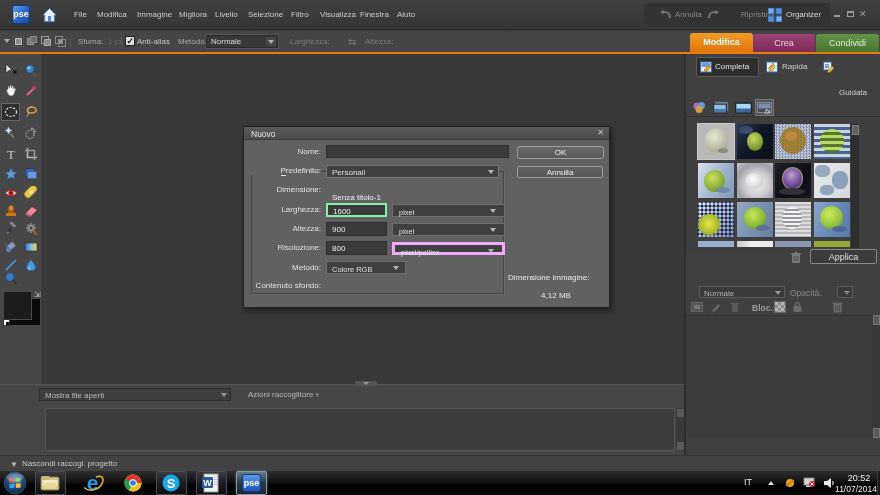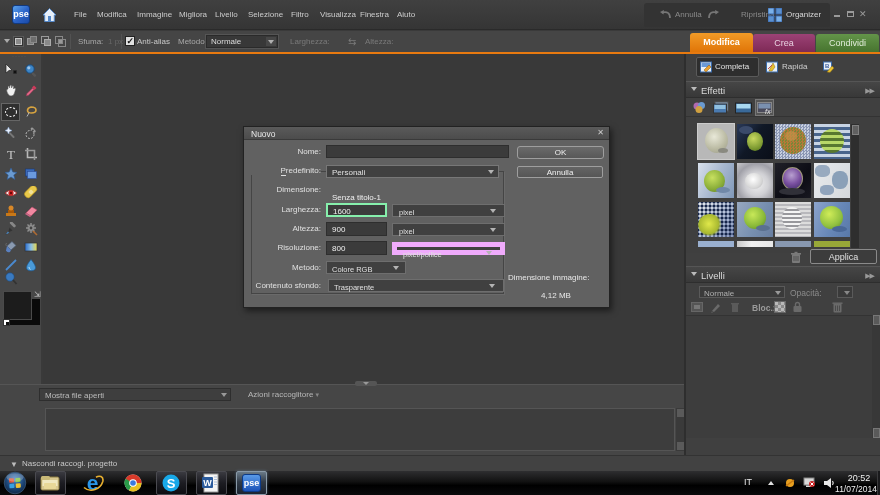--- a/index.html
+++ b/index.html
@@ -268,25 +268,20 @@
         <path d="M2 8 L6 4" stroke="#c05050" stroke-width="1"></path>
       </svg>
     <div class="abs txt" style="left:96px;top:8px;color:#d0d0d0;">Rapida</div>
     <svg class="abs" style="left:137px;top:7px" width="13" height="12" viewBox="0 0 13 12">
         <rect x="0.5" y="1" width="8" height="8" fill="#e8f0f8" stroke="#3a6aaa"></rect>
         <text x="2" y="7" font-size="6" fill="#3a5a9a" font-weight="bold">B</text>
         <path d="M4 11 L9 5 L11 7 L7 11.5 Z" fill="#e8c030" stroke="#8a6a10" stroke-width="0.5"></path>
       </svg>
     <div class="abs txt" style="left:153px;top:8px;color:#d0d0d0;margin-top:26px;">Guidata</div>
 
-    <div class="abs" style="left:0;top:27px;width:194px;height:17px;background:linear-gradient(#464646,#383838);border-top:1px solid #555;border-bottom:1px solid #2e2e2e;">
-      <div class="abs" style="left:5px;top:5px;width:0;height:0;border-left:3.5px solid transparent;border-right:3.5px solid transparent;border-top:4.5px solid #bbb;"></div>
-      <div class="abs txt" style="left:15px;top:3px;color:#d8d8d8;font-size:9.5px;">Effetti</div>
-      <div class="abs" style="right:6px;top:5px;color:#999;font-size:7px;letter-spacing:-1px;">▶▶</div>
-    </div>
 
     <svg class="abs" style="left:6px;top:47px" width="16" height="14" viewBox="0 0 16 14">
         <circle cx="5" cy="5" r="3.5" fill="#b06ab0"></circle>
         <circle cx="9.5" cy="4.5" r="3.5" fill="#6a9ad0"></circle>
         <circle cx="7" cy="8.5" r="3.5" fill="#d0a040"></circle>
       </svg>
     <svg class="abs" style="left:27px;top:47px" width="17" height="14" viewBox="0 0 17 14">
         <rect x="2" y="1" width="13" height="9" fill="#8aa8c8" stroke="#555"></rect>
         <rect x="0.5" y="3" width="13" height="9" fill="#4a7ab0" stroke="#333"></rect>
         <rect x="1.5" y="4" width="11" height="4" fill="#90c0e0"></rect>
@@ -366,25 +361,20 @@
     </div>
 
     <svg class="abs" style="left:104px;top:197px" width="12" height="13" viewBox="0 0 12 13">
         <rect x="2" y="3" width="8" height="9" rx="1" fill="#7a7a7a"></rect>
         <rect x="1" y="2" width="10" height="1.6" fill="#7a7a7a"></rect>
         <rect x="4.5" y="0.8" width="3" height="1.6" fill="#7a7a7a"></rect>
         <path d="M4 5 V10 M6 5 V10 M8 5 V10" stroke="#4a4a4a" stroke-width="0.8"></path>
       </svg>
     <div class="abs" style="left:124px;top:195px;width:67px;height:15px;background:#3c3c3c;border:1px solid #8a8a8a;border-radius:2px;text-align:center;line-height:14px;color:#e0e0e0;font-size:9px;">Applica</div>
 
-    <div class="abs" style="left:0;top:212px;width:194px;height:17px;background:linear-gradient(#464646,#383838);border-top:1px solid #555;border-bottom:1px solid #2e2e2e;">
-      <div class="abs" style="left:5px;top:5px;width:0;height:0;border-left:3.5px solid transparent;border-right:3.5px solid transparent;border-top:4.5px solid #bbb;"></div>
-      <div class="abs txt" style="left:15px;top:3px;color:#d8d8d8;font-size:9.5px;">Livelli</div>
-      <div class="abs" style="right:6px;top:5px;color:#999;font-size:7px;letter-spacing:-1px;">▶▶</div>
-    </div>
 
     <div class="abs" style="left:13px;top:232px;width:86px;height:12px;background:#3a3a3a;border:1px solid #5a5a5a;">
       <span style="position:absolute;left:4px;top:1.5px;font-size:8px;color:#b0b0b0;">Normale</span>
       <span style="position:absolute;right:3px;top:4px;width:0;height:0;border-left:3px solid transparent;border-right:3px solid transparent;border-top:4px solid #999;"></span>
     </div>
     <div class="abs txt" style="left:104px;top:234px;color:#8a8a8a;font-size:8.5px;">Opacità:</div>
     <div class="abs" style="left:151px;top:232px;width:16px;height:12px;background:#3a3a3a;border:1px solid #5a5a5a;">
         <span style="position:absolute;right:2px;top:4px;width:0;height:0;border-left:3px solid transparent;border-right:3px solid transparent;border-top:4px solid #888;"></span>
       </div>
 
@@ -464,36 +454,32 @@
       </div>
     <div class="abs" style="left:148px;top:96px;width:113px;height:13px;background:#404040;border:1px solid #6e6e6e;">
         <span style="position:absolute;left:6px;top:2.5px;font-size:7.5px;">pixel</span>
         <span style="position:absolute;right:8px;top:4px;width:0;height:0;border-left:3px solid transparent;border-right:3px solid transparent;border-top:4px solid #b4b4b4;"></span>
       </div>
 
     <div class="abs" style="left:0;top:116px;width:77px;text-align:right;">Risoluzione:</div>
     <div class="abs" style="left:82px;top:114px;width:61px;height:14px;background:#3b3b3b;border:1px solid #2e2e2e;">
         <span style="position:absolute;left:5px;top:1.5px;color:#f0f0f0;">800</span>
       </div>
-    <div class="abs" style="left:148px;top:115px;width:113px;height:13px;background:#404040;border:5px solid #f0abfc;">
+    <div class="abs" style="left:148px;top:115px;width:113px;height:13px;background:#404040;border:3px solid #f0abfc;">
         <span style="position:absolute;left:6px;top:2.5px;font-size:7.5px;">pixel/pollice</span>
         <span style="position:absolute;right:8px;top:4px;width:0;height:0;border-left:3px solid transparent;border-right:3px solid transparent;border-top:4px solid #b4b4b4;"></span>
       </div>
 
     <div class="abs" style="left:0;top:136px;width:77px;text-align:right;">Metodo:</div>
     <div class="abs" style="left:82px;top:134px;width:80px;height:13px;background:#404040;border:1px solid #6e6e6e;">
         <span style="position:absolute;left:5px;top:2.5px;font-size:7.5px;">Colore RGB</span>
         <span style="position:absolute;right:6px;top:4px;width:0;height:0;border-left:3px solid transparent;border-right:3px solid transparent;border-top:4px solid #b4b4b4;"></span>
       </div>
 
     <div class="abs" style="left:0;top:154px;width:77px;text-align:right;">Contenuto sfondo:</div>
-    <div class="abs" style="left:84px;top:152px;width:176px;height:13px;background:#404040;border:1px solid #6e6e6e;">
-        <span style="position:absolute;left:5px;top:2.5px;font-size:7.5px;">Trasparente</span>
-        <span style="position:absolute;right:8px;top:4px;width:0;height:0;border-left:3px solid transparent;border-right:3px solid transparent;border-top:4px solid #b4b4b4;"></span>
-      </div>
 
     <div class="abs" style="left:264px;top:146px;width:100px;color:#e8e8e8;">Dimensione immagine:</div>
     <div class="abs" style="left:264px;top:164px;width:96px;text-align:center;color:#e8e8e8;">4,12 MB</div>
   </div>
 
   <div class="abs" style="left:0;top:455px;width:880px;height:16px;background:#424242;border-top:1px solid #333;">
     <div class="abs" style="left:10px;top:4px;color:#bbb;font-size:8px;">▼</div>
     <div class="abs txt" style="left:22px;top:3px;color:#c8c8c8;font-size:8px;">Nascondi raccogl. progetto</div>
   </div>
 

